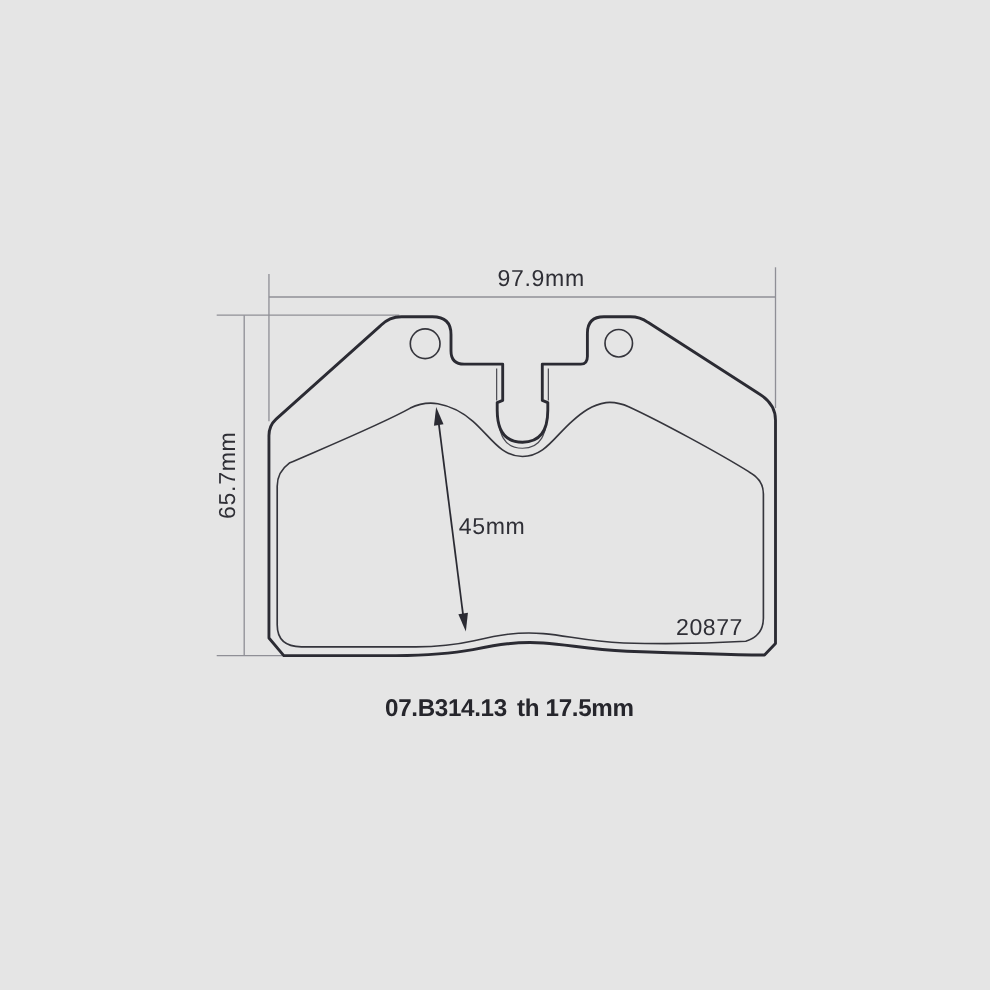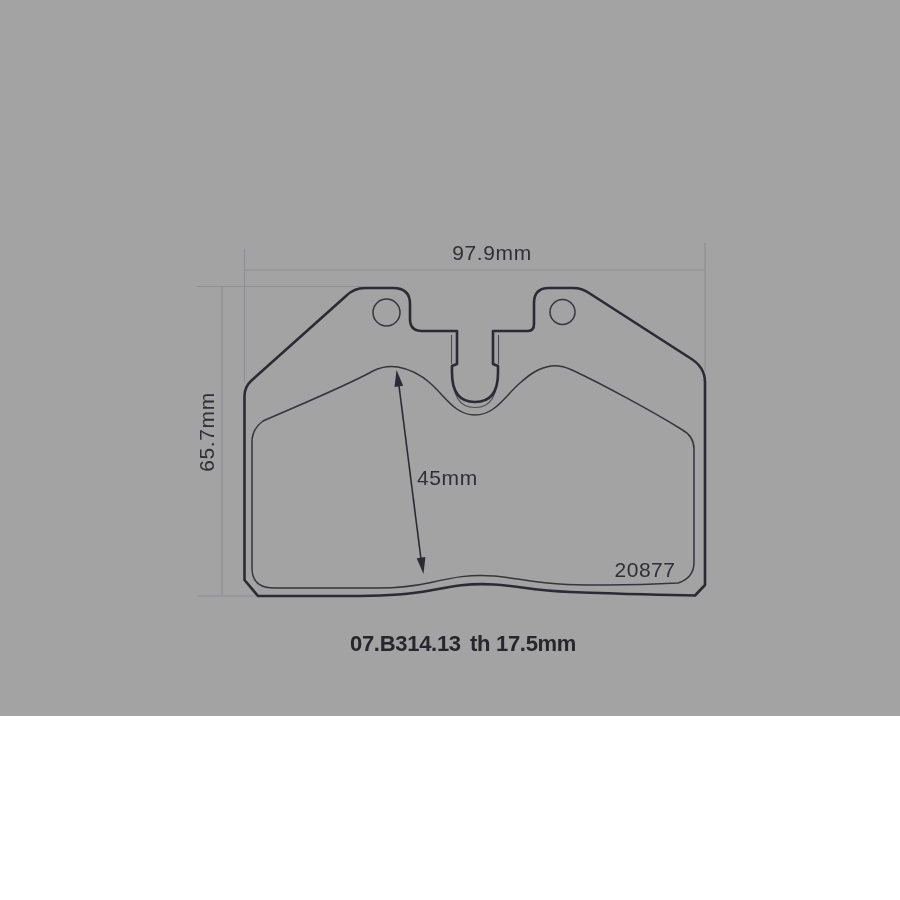--- a/index.html
+++ b/index.html
@@ -7,22 +7,22 @@
     padding: 0;
     background: #ffffff;
     width: 900px;
     height: 900px;
     overflow: hidden;
     font-family: "Liberation Sans", sans-serif;
   }
   .canvas {
     position: relative;
     width: 900px;
-    height: 716px;
-    background: #a3a3a3;
+    height: 900px;
+    background: #e5e5e5;
   }
   svg { position: absolute; left: 0; top: 0; }
 
   .outline {
     fill: none;
     stroke: #2b2b33;
     stroke-width: 2.6;
     stroke-linejoin: round;
     stroke-linecap: round;
   }

